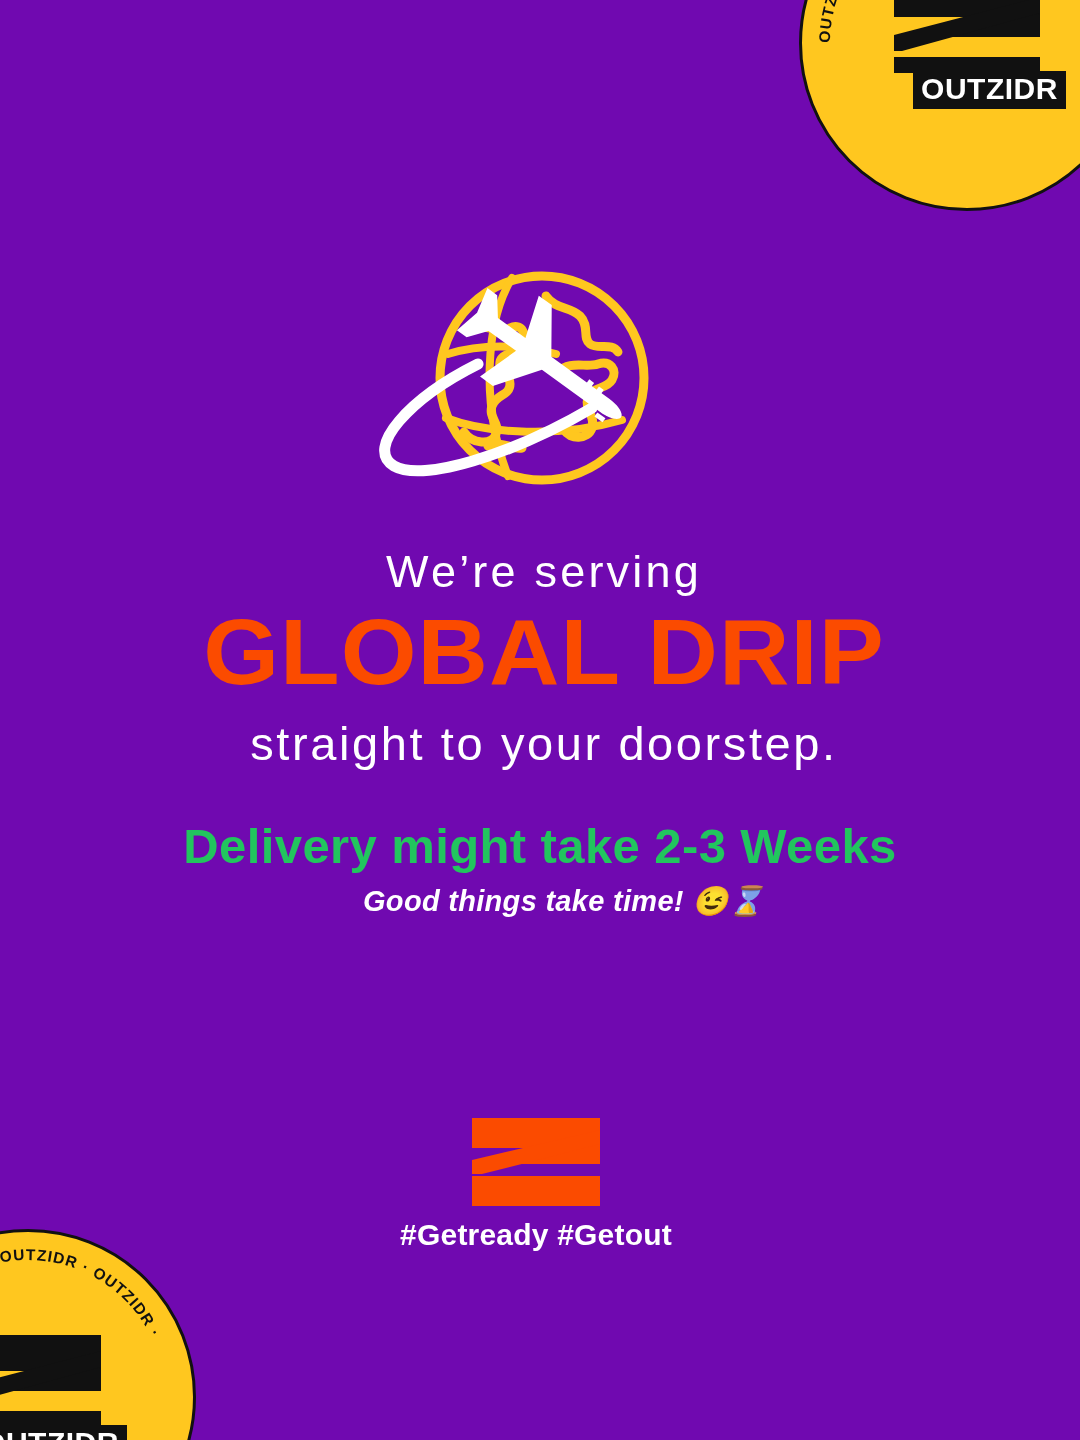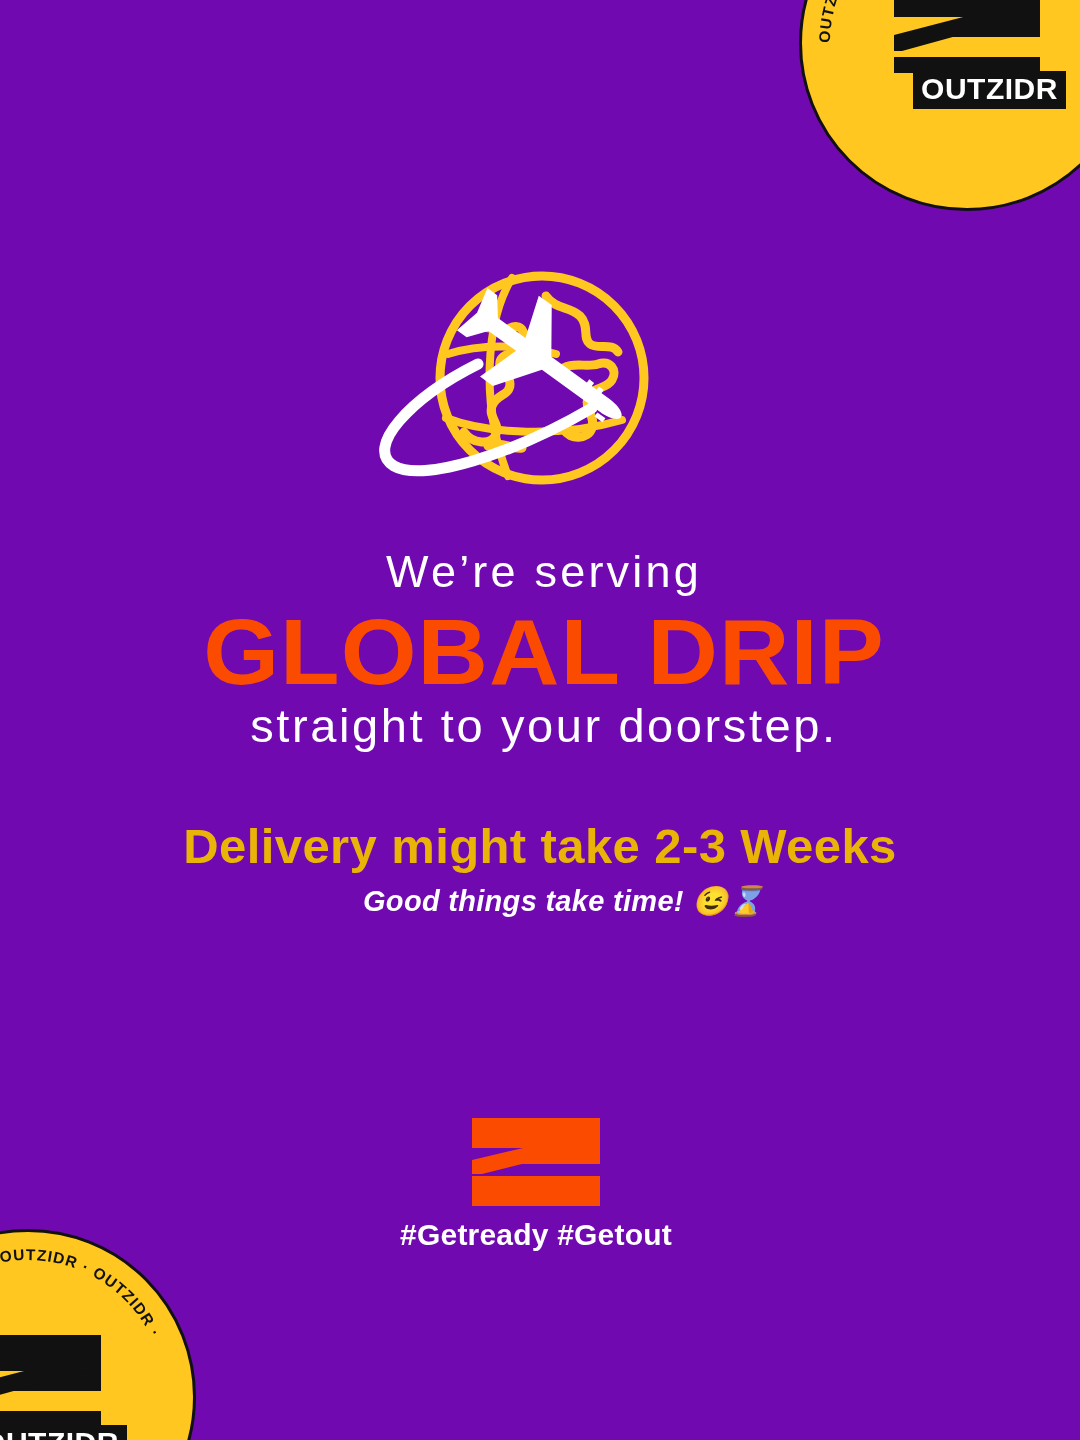--- a/index.html
+++ b/index.html
@@ -102,37 +102,37 @@
     color: #FB4B00;
     font-size: 92px;
     font-weight: 900;
     letter-spacing: 1px;
     line-height: 0.98;
     transform: scaleX(1.06);
     text-transform: uppercase;
     font-stretch: condensed;
   }
   .subline {
-    margin-top: 4px;
+    margin-top: 22px;
     color: #ffffff;
     font-size: 47px;
     font-weight: 300;
     letter-spacing: 2.6px;
     line-height: 1.05;
   }
 
   .delivery {
     position: absolute;
     left: 0;
     right: 0;
     top: 820px;
     text-align: center;
   }
   .delivery-main {
-    color: #eab308;
+    color: #22c55e;
     font-size: 49px;
     font-weight: 800;
     letter-spacing: 0.4px;
     line-height: 1.1;
   }
   .delivery-sub {
     margin-top: 10px;
     color: #ffffff;
     font-size: 29px;
     font-weight: 700;

